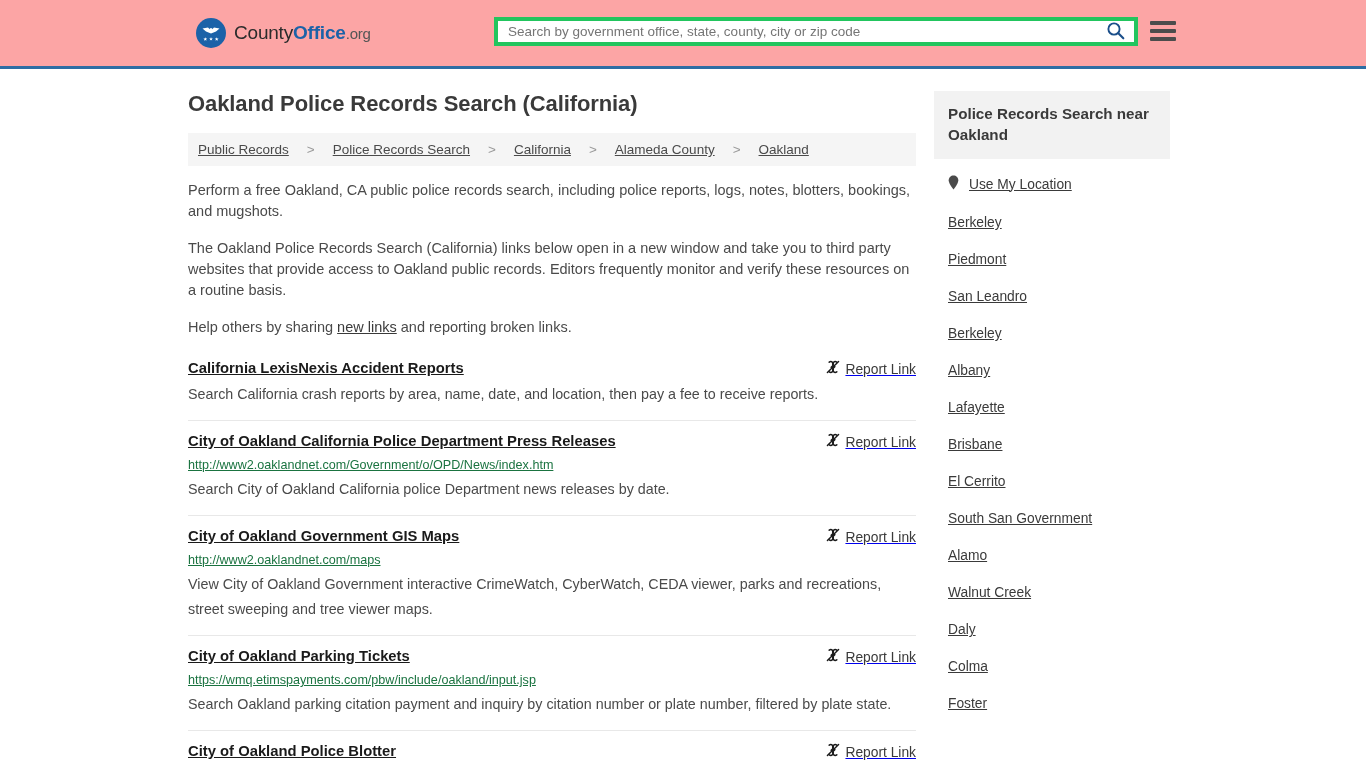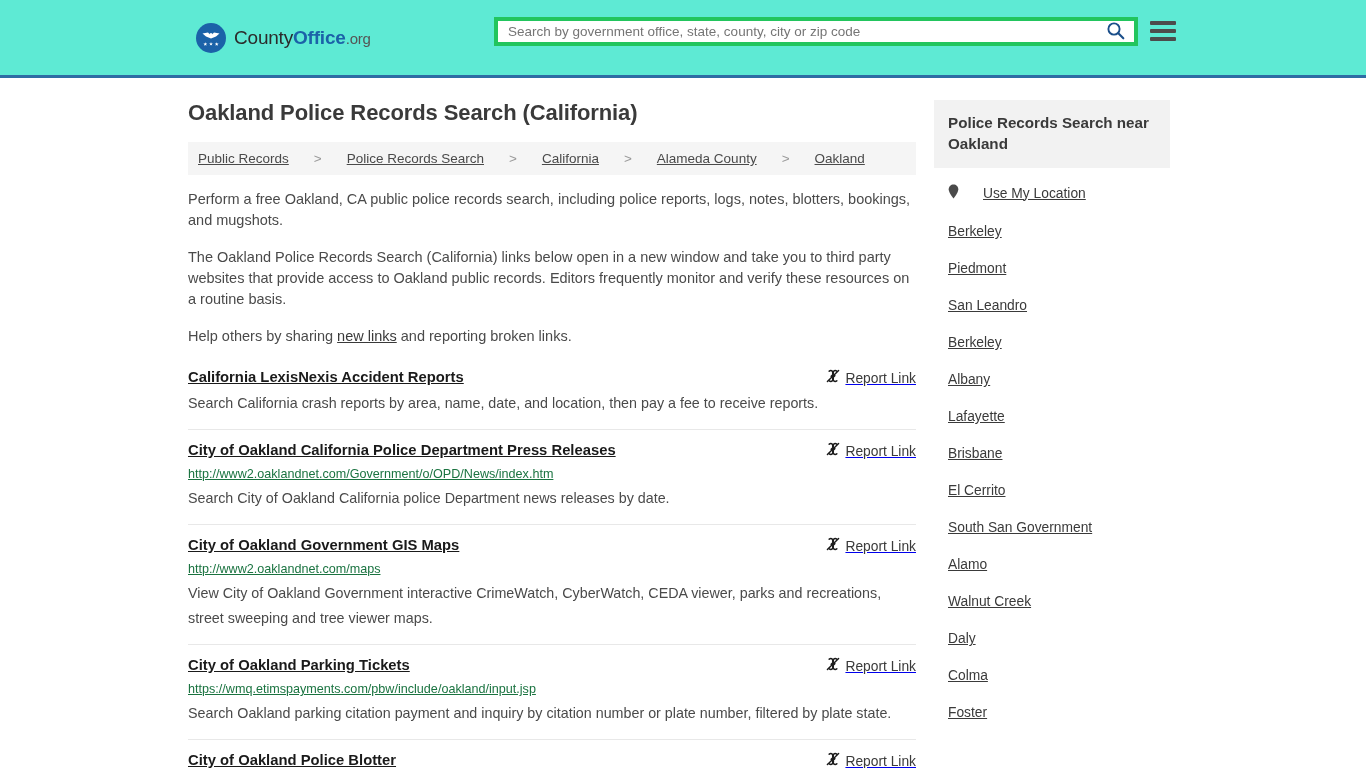--- a/index.html
+++ b/index.html
@@ -7,22 +7,22 @@
     margin: 0; padding: 0;
     width: 1366px; height: 768px;
     overflow: hidden;
     background: #ffffff;
     font-family: "Liberation Sans", sans-serif;
     color: #333333;
   }
 
   
   .site-header {
-    height: 78px;
-    background: #5eead4;
+    height: 69px;
+    background: #fca5a5;
     border-bottom: 3px solid #2e6da4;
     display: flex;
     align-items: center;
     position: relative;
   }
   .brand {
     position: absolute;
     left: 196px;
     display: flex;
     align-items: center;
@@ -127,21 +127,21 @@
 
   
   .breadcrumb {
     background: #f5f5f5;
     padding: 9px 10px;
     font-size: 13.5px;
     margin-bottom: 14px;
     display: flex;
     flex-wrap: wrap;
     align-items: center;
-    gap: 18px;
+    gap: 11px;
   }
   .breadcrumb a {
     color: #4a4a4a;
     text-decoration: underline;
     white-space: nowrap;
   }
   .breadcrumb .crumb-last {
     color: #4a4a4a;
     text-decoration: underline;
     white-space: nowrap;
@@ -216,21 +216,21 @@
     padding: 12px 14px 14px 14px;
     font-size: 15.2px;
     font-weight: bold;
     color: #3a3a3a;
     line-height: 21px;
   }
   .near-list { padding: 0 14px; }
   .near-item {
     display: flex;
     align-items: center;
-    gap: 24px;
+    gap: 10px;
     padding: 11px 0 11px 0;
     font-size: 13.8px;
   }
   .near-item:first-child { padding-top: 16px; }
   .near-item a {
     color: #3a3a3a;
     text-decoration: underline;
   }
   .pin-icon { flex: 0 0 auto; display: block; }
 </style>

